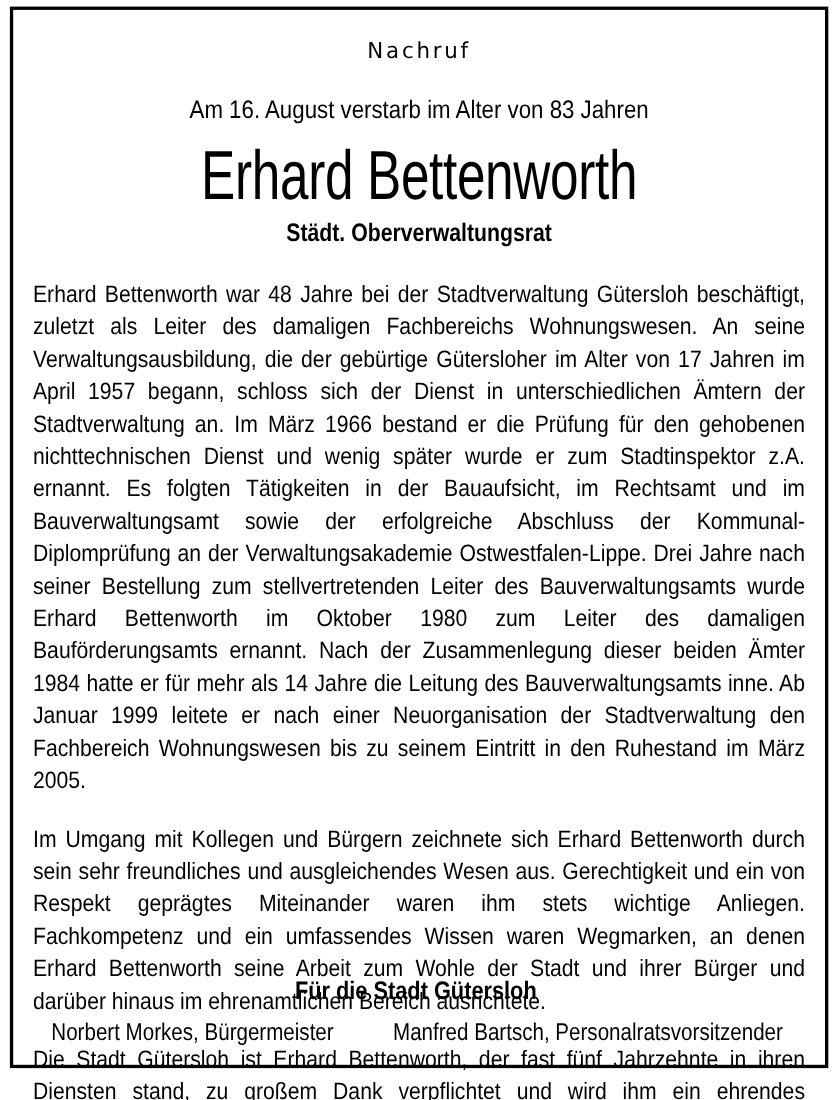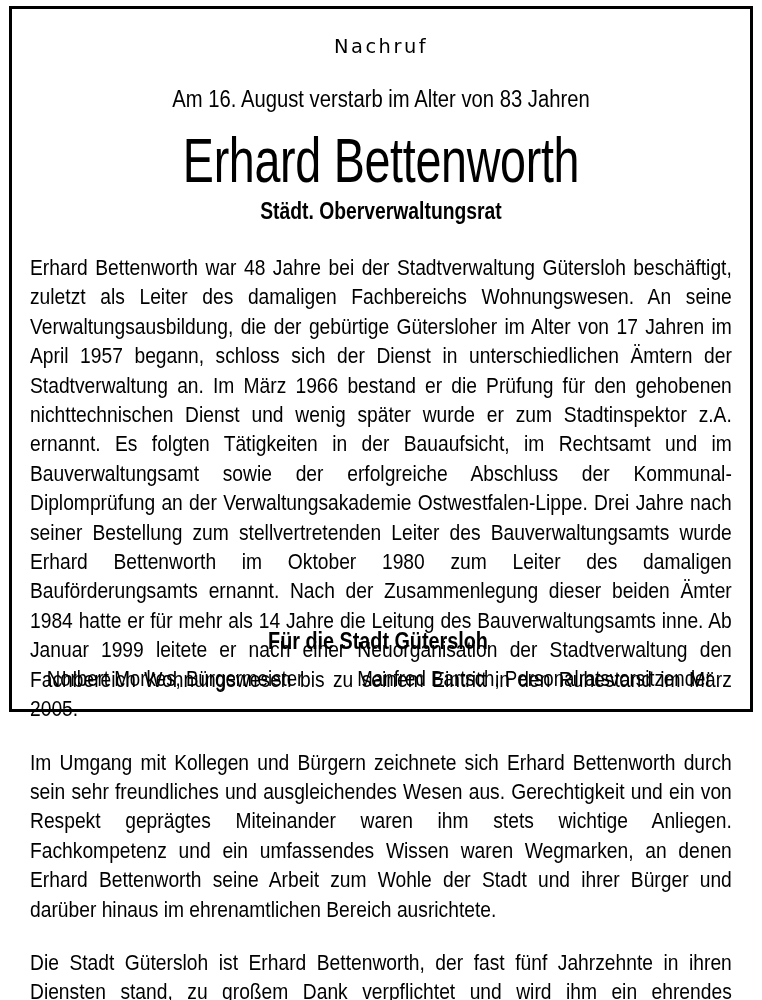--- a/index.html
+++ b/index.html
@@ -21,21 +21,21 @@
     background: #ffffff;
     box-sizing: border-box;
     overflow: hidden;
   }
 
   .notice-frame {
     position: absolute;
     left: 9px;
     top: 6px;
     width: 744px;
-    height: 706px;
+    height: 965px;
     border: 3px solid #000000;
     background: #ffffff;
     box-sizing: border-box;
   }
 
   .notice-inner {
     position: absolute;
     left: 0;
     top: 0;
     width: 100%;

